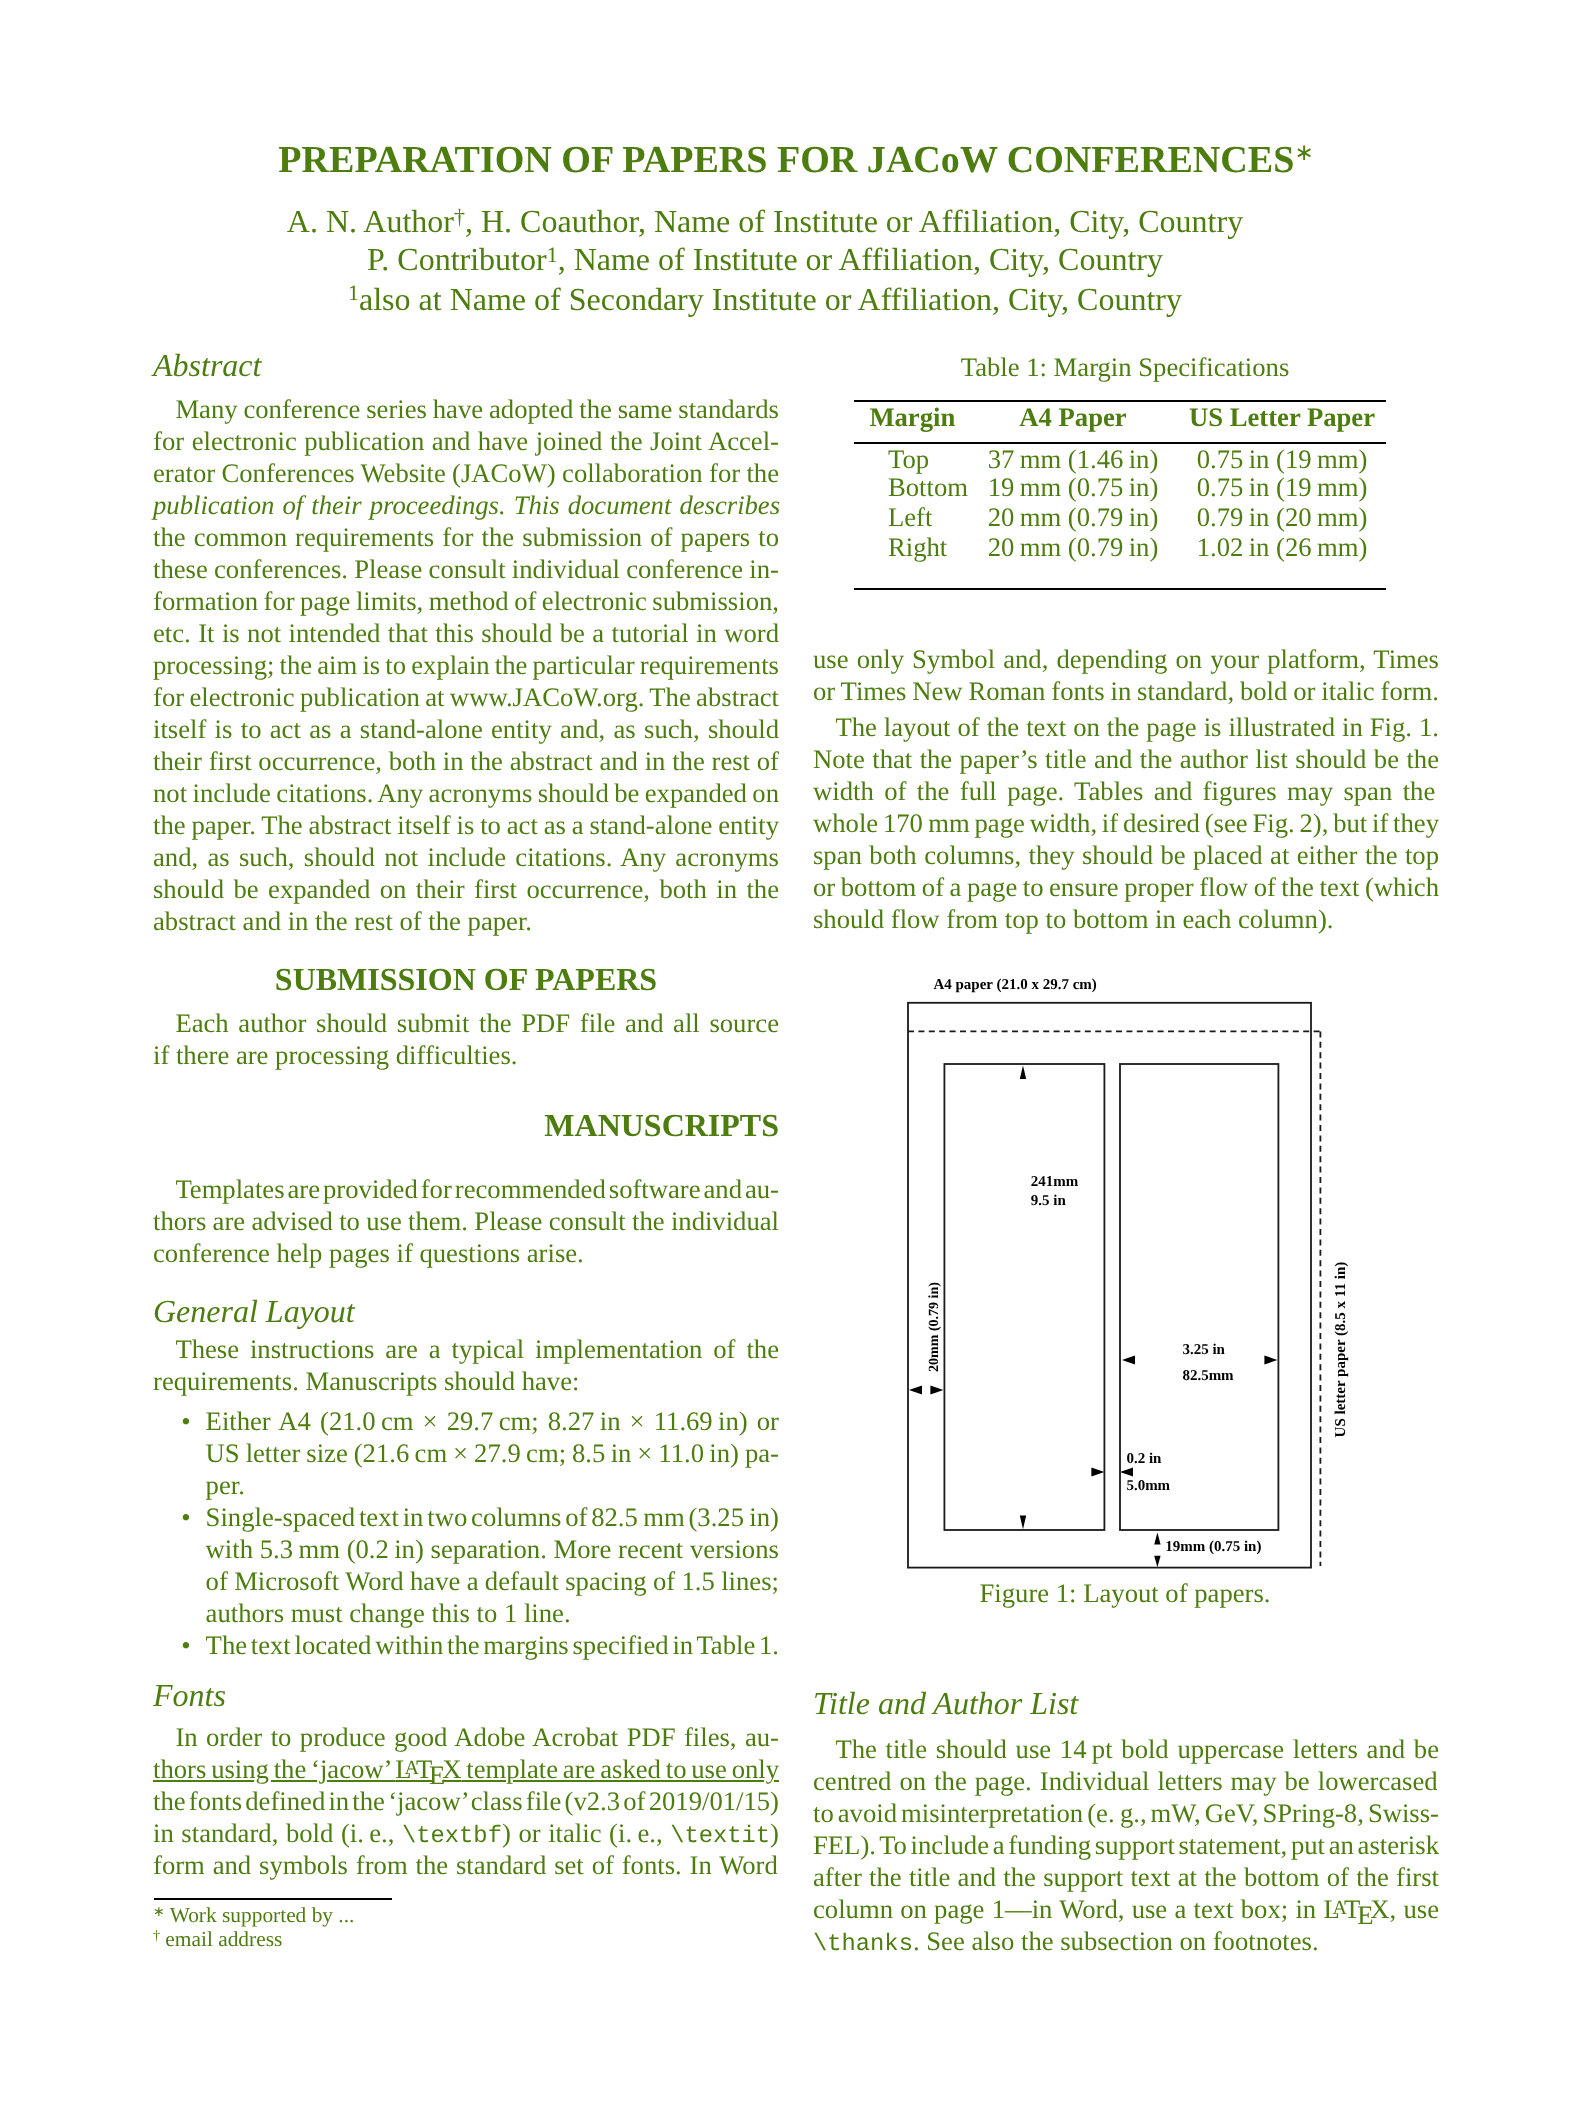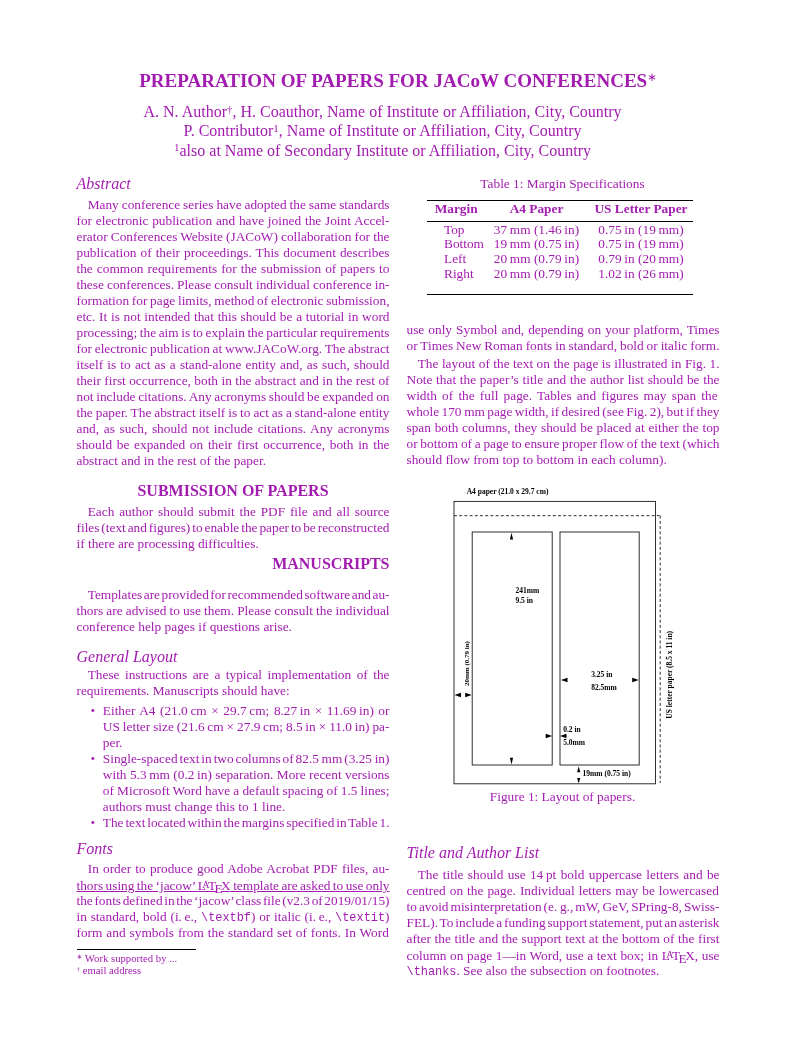--- a/index.html
+++ b/index.html
@@ -1,17 +1,17 @@
 <!DOCTYPE html>
 <html><head>
 <meta charset="utf-8">
 <style>
 html,body{margin:0;padding:0;background:#fff;}
 #page{position:relative;width:794px;height:1057px;background:#fff;overflow:hidden;
-  font-family:"Liberation Serif",serif;color:#a21caf;font-size:13.34px;line-height:16px;}
+  font-family:"Liberation Serif",serif;color:#4d7c0f;font-size:13.34px;line-height:16px;}
 .abs{position:absolute;}
 .jp{position:absolute;width:313px;}
 .jl{height:16px;text-align:left;white-space:nowrap;}
 .jle{height:16px;text-align:left;white-space:nowrap;}
 .ind{padding-left:11.2px;}
 .hc{position:absolute;width:313px;text-align:center;font-weight:bold;font-size:16px;line-height:16px;}
 .hi{position:absolute;font-style:italic;font-size:16px;line-height:16px;white-space:nowrap;}
 sup{font-size:11px;vertical-align:baseline;position:relative;top:-4.5px;line-height:0;}
 .tt{font-family:"Liberation Mono",monospace;font-size:11.9px;}
 .rule{position:absolute;background:#000;}
@@ -32,41 +32,40 @@
 P. Contributor<sup>1</sup>, Name of Institute or Affiliation, City, Country<br>
 <sup>1</sup>also at Name of Secondary Institute or Affiliation, City, Country
 </div>
 
 <div class="hi" style="left:76.5px;top:175.6px;">Abstract</div>
 
 <div class="jp" style="left:76.5px;top:197.1px;">
 <div class="jl ind" style="word-spacing: -0.395px;">Many conference series have adopted the same standards</div>
 <div class="jl" style="word-spacing: 0.449px;">for electronic publication and have joined the Joint Accel-</div>
 <div class="jl" style="word-spacing: -0.167px;">erator Conferences Website (JACoW) collaboration for the</div>
-<div class="jl" style="word-spacing: 0.698px;">publication of their proceedings. This document describes</div>
+<div class="jl" style="word-spacing: 0.698px; font-style: italic;">publication of their proceedings. This document describes</div>
 <div class="jl" style="word-spacing: 0.721px;">the common requirements for the submission of papers to</div>
 <div class="jl" style="word-spacing: -0.201px;">these conferences. Please consult individual conference in-</div>
 <div class="jl" style="word-spacing: -0.605px;">formation for page limits, method of electronic submission,</div>
 <div class="jl" style="word-spacing: 0.388px;">etc. It is not intended that this should be a tutorial in word</div>
 <div class="jl" style="word-spacing: -0.756px;">processing; the aim is to explain the particular requirements</div>
 <div class="jl" style="word-spacing: -0.638px;">for electronic publication at www.JACoW.org. The abstract</div>
 <div class="jl" style="word-spacing: 0.828px;">itself is to act as a stand-alone entity and, as such, should</div>
 <div class="jl" style="word-spacing: 0.058px;">their first occurrence, both in the abstract and in the rest of</div>
 <div class="jl" style="word-spacing: -0.621px;">not include citations. Any acronyms should be expanded on</div>
 <div class="jl" style="word-spacing: -0.392px;">the paper. The abstract itself is to act as a stand-alone entity</div>
 <div class="jl" style="word-spacing: 1.32px;">and, as such, should not include citations. Any acronyms</div>
 <div class="jl" style="word-spacing: 1.385px;">should be expanded on their first occurrence, both in the</div>
 <div class="jle" style="">abstract and in the rest of the paper.</div>
 </div>
 
 <div class="hc" style="left:76.5px;top:483.3px;">SUBMISSION OF PAPERS</div>
 
 <div class="jp" style="left:76.5px;top:503.5px;">
 <div class="jl ind" style="word-spacing: 1.495px;">Each author should submit the PDF file and all source</div>
-<div class="jl" style="word-spacing: -1.416px;">files (text and figures) to enable the paper to be reconstructed</div>
 <div class="jle" style="">if there are processing difficulties.</div>
 </div>
 
 <div class="hc" style="left:76.5px;top:556px;text-align:right;">MANUSCRIPTS</div>
 
 <div class="jp" style="left:76.5px;top:587.1px;">
 <div class="jl ind" style="word-spacing: -1.846px;">Templates are provided for recommended software and au-</div>
 <div class="jl" style="word-spacing: -0.181px;">thors are advised to use them. Please consult the individual</div>
 <div class="jle" style="">conference help pages if questions arise.</div>
 </div>

